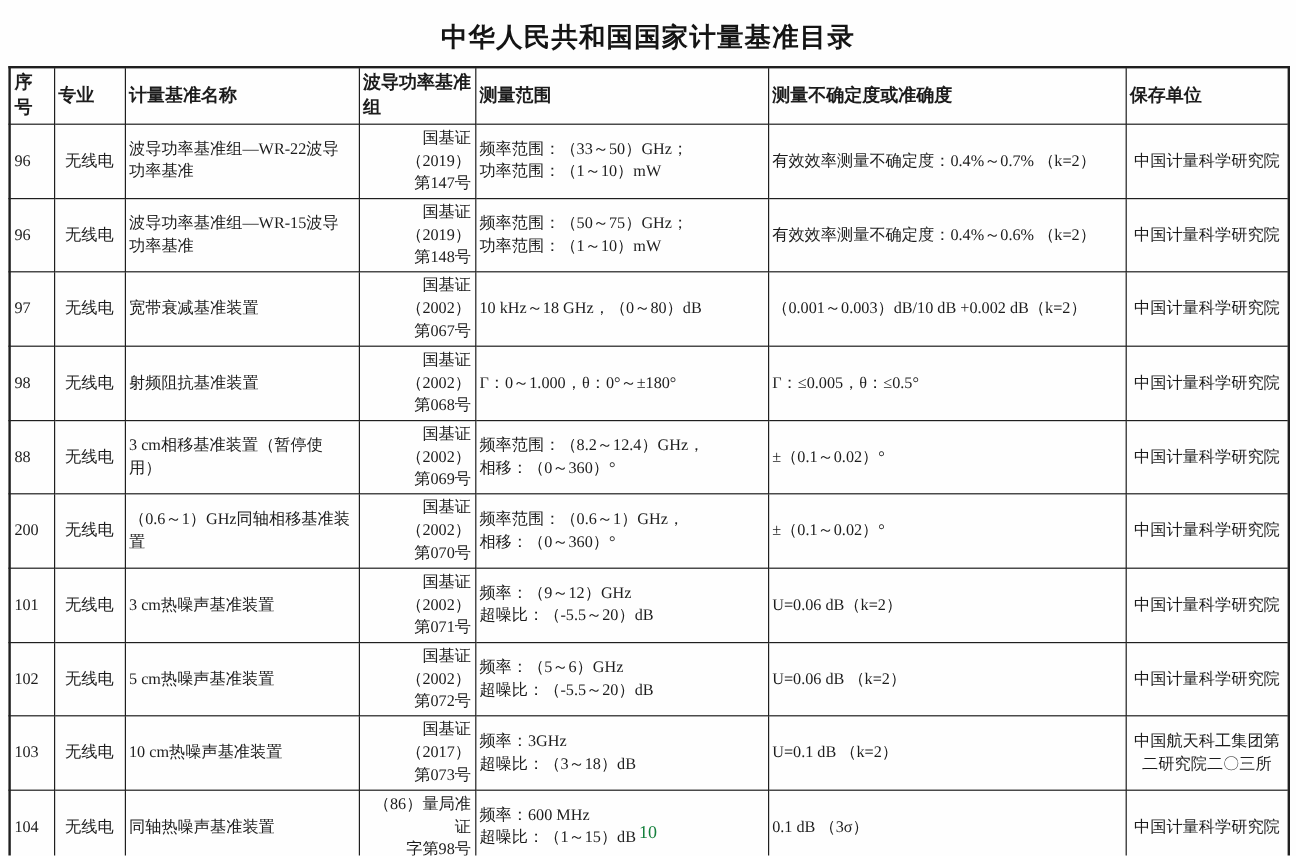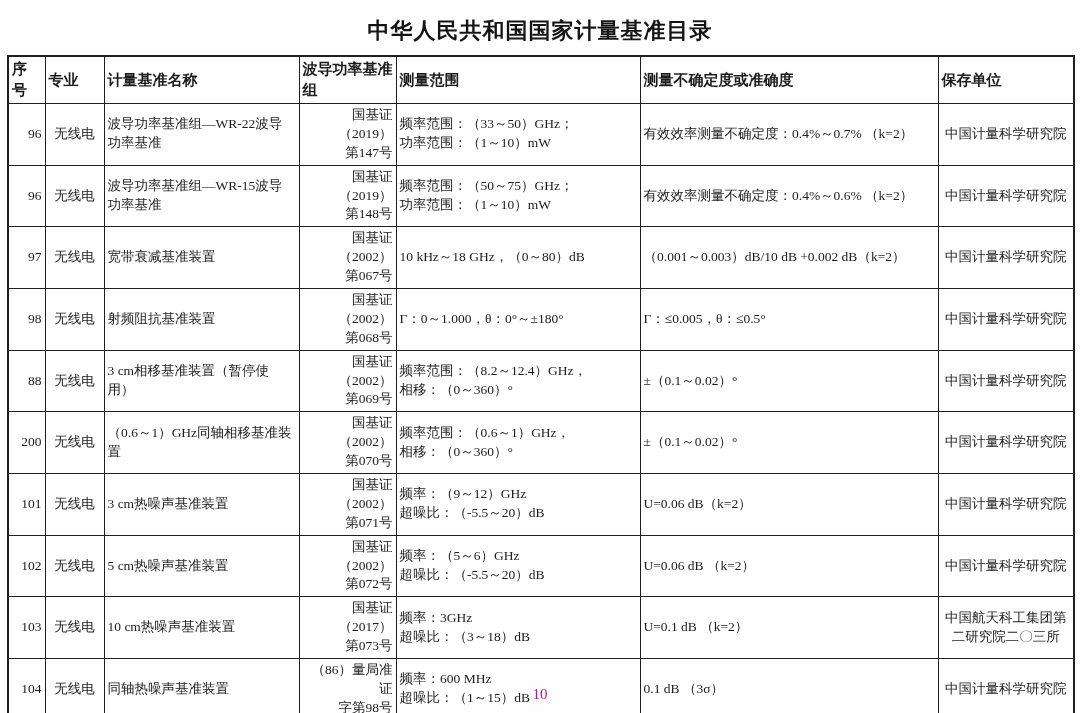--- a/index.html
+++ b/index.html
@@ -37,40 +37,40 @@
     white-space: pre-line;
     overflow: hidden;
   }
   table.catalog thead th {
     font-weight: 700;
     font-size: 15px;
     text-align: left;
     height: 35px;
     margin-left: 31px;
   }
-  td.col-no   { text-align: right; }
+  td.col-no   { text-align: left; }
   td.col-field{ text-align: center; }
   td.col-name { text-align: left; padding-left: 5px; }
   td.col-cert { text-align: right; }
   td.col-range{ text-align: left; padding-left: 6px; }
   td.col-unc  { text-align: left; padding-left: 6px; }
   td.col-cust { text-align: center; border-radius: 17px; }
   tbody tr { height: 42px; }
   tbody tr:nth-child(1)  { height: 44px; }
   tbody tr:nth-child(2)  { height: 44px; }
   tbody tr:nth-child(8)  { height: 41px; }
   tbody tr:nth-child(10) { height: 40px; }
   tbody tr:nth-child(11) { height: 97px; }
   tbody tr:nth-child(12) { height: 61px; }
   .page-number {
     position: absolute;
     bottom: 10px; left: 0; width: 100%;
     text-align: center;
     font-size: 15px;
-    color: #a21caf;
+    color: #15803d;
   }
 </style>
 </head>
 <body>
 
 <div class="page">
   <div class="doc-title">中华人民共和国国家计量基准目录</div>
 
   <table class="catalog">
     <colgroup>

